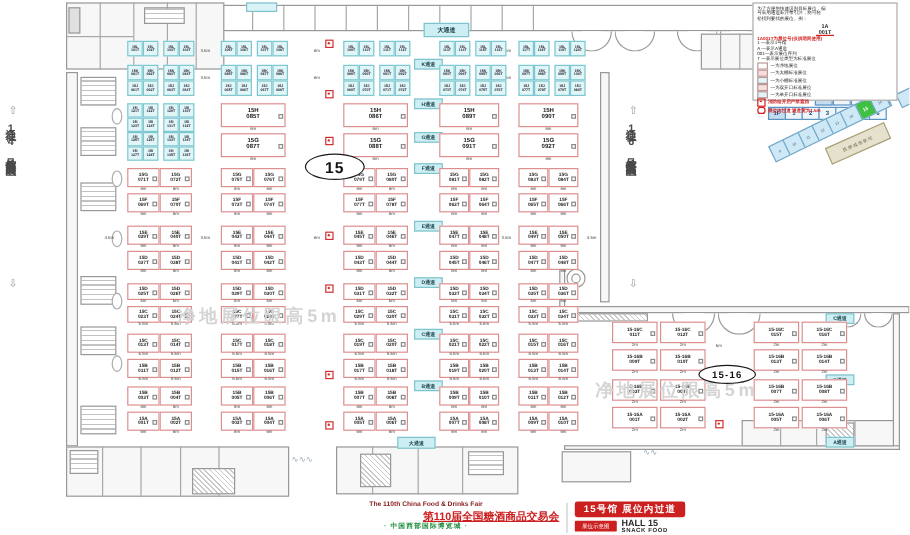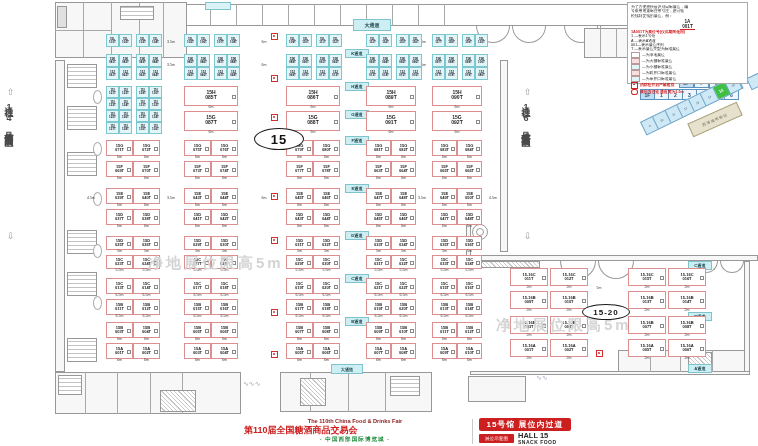--- a/index.html
+++ b/index.html
@@ -60,22 +60,22 @@
     display:flex;align-items:center;justify-content:center;}
   #mini-bar .seg.on{background:#3fc043;color:#fff;font-weight:bold;font-size:4px;}
   #mini-tail{position:absolute;left:748px;top:74px;width:16px;height:11px;transform:rotate(-26deg);
     border:1px solid #6fa6c8;background:#cfe8f6;z-index:20;}
   #mini-station{position:absolute;left:688px;top:112px;width:52px;height:13px;transform:rotate(-24deg);
     background:#e6e1cd;border:1px solid #a9a078;z-index:19;display:flex;align-items:center;justify-content:center;
     font-size:3.6px;color:#6b6344;letter-spacing:1px;}
   
   .ftr-en{position:absolute;left:244px;top:419px;width:222px;text-align:center;font-size:5.6px;
     font-weight:bold;color:#8b2020;line-height:1;}
-  .ftr-cn{position:absolute;left:244px;top:426px;width:222px;text-align:left;font-size:9px;
-    font-weight:bold;color:#cc2020;line-height:1;}
+  .ftr-cn{position:absolute;left:244px;top:426px;width:222px;text-align:right;font-size:9px;
+    font-weight:bold;color:#cc2020;line-height:1;text-decoration:underline;}
   .ftr-venue{position:absolute;left:244px;top:437px;width:222px;text-align:center;font-size:5.6px;
     font-weight:bold;color:#1e8c3c;line-height:1;letter-spacing:1px;}
   .ftr-div{position:absolute;left:472px;top:419px;width:0;height:25px;border-left:1px solid #c9c9c9;}
   .hall-title{position:absolute;left:479px;top:418px;width:92px;height:13px;background:#cc2020;border-radius:2px;
     color:#fff;font-weight:bold;font-size:8px;display:flex;align-items:center;justify-content:center;letter-spacing:1px;}
   .hall-badge{position:absolute;left:479px;top:434px;width:35px;height:9px;background:#cc2020;border-radius:1px;
     color:#fff;font-size:4.6px;display:flex;align-items:center;justify-content:center;}
   .hall-en{position:absolute;left:518px;top:432px;font-size:7.5px;font-weight:bold;color:#2a2a2a;line-height:1;}
   .hall-sub{position:absolute;left:518px;top:440px;font-size:5px;font-weight:bold;color:#2a2a2a;line-height:1;letter-spacing:0.5px;}
   .svc{background:#d9f3f6;border:1px solid #7fc3cc;}
@@ -286,21 +286,21 @@
       <div class="hyd" style="left: 271px; top: 351px; width: 5px; height: 5px;">
         <b></b>
       </div>
       <div class="hyd" style="left: 596px; top: 308px; width: 5px; height: 5px;">
         <b></b>
       </div>
       <div class="hyd" style="left: 596px; top: 350px; width: 5px; height: 5px;">
         <b></b>
       </div>
       <div class="oval" style="left: 254px; top: 128px; width: 48px; height: 20px; font-size: 13px;">15</div>
-      <div class="oval" style="left: 582px; top: 304px; width: 46px; height: 14px; font-size: 8px;">15-20</div>
+      <div class="oval" style="left: 582px; top: 304px; width: 46px; height: 14px; font-size: 8px;">15-16</div>
       <div class="wm" style="left: 148px; top: 254px;">净地展位限高5m</div>
       <div class="wm" style="left: 496px; top: 316px;">净地展位限高5m</div>
       <div class="booth cy" style="left: 106px; top: 34px; width: 13px; height: 13px;">
         <div class="blab">15L
 101T</div>
       </div>
       <div class="booth cy" style="left: 119px; top: 34px; width: 13px; height: 13px;">
         <div class="blab">15L
 102T</div>
       </div>

